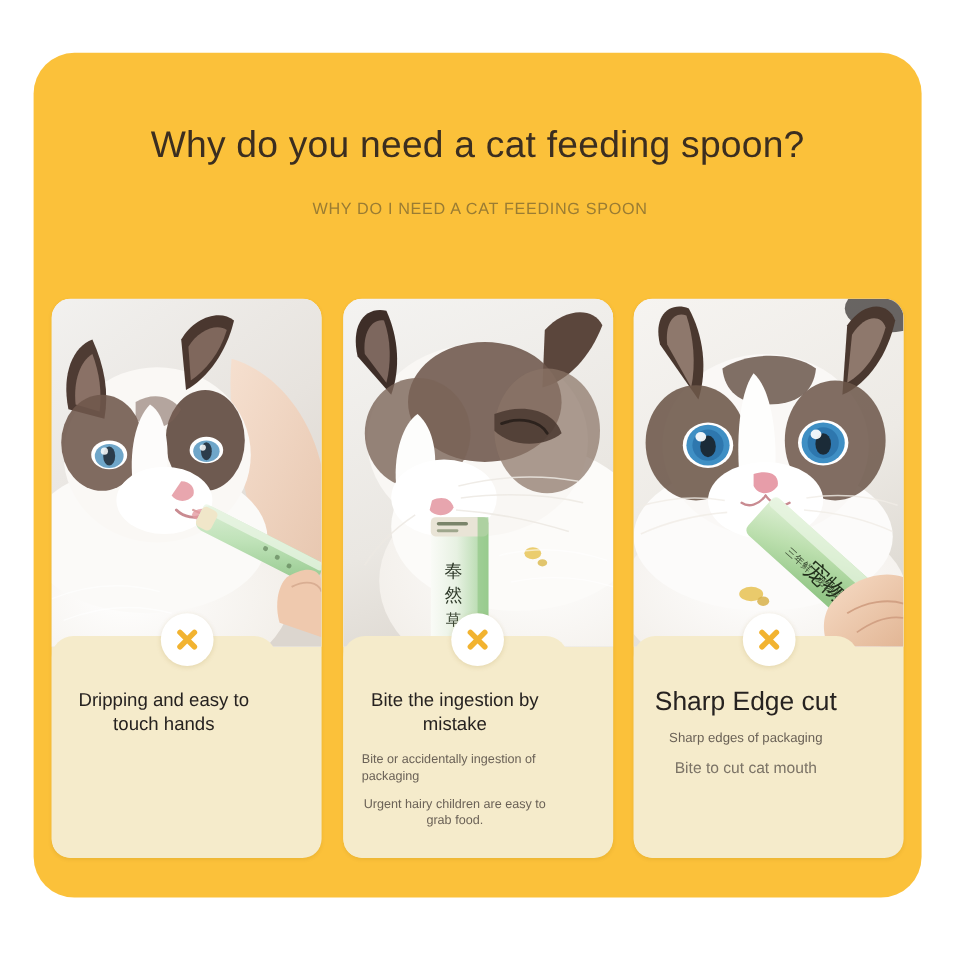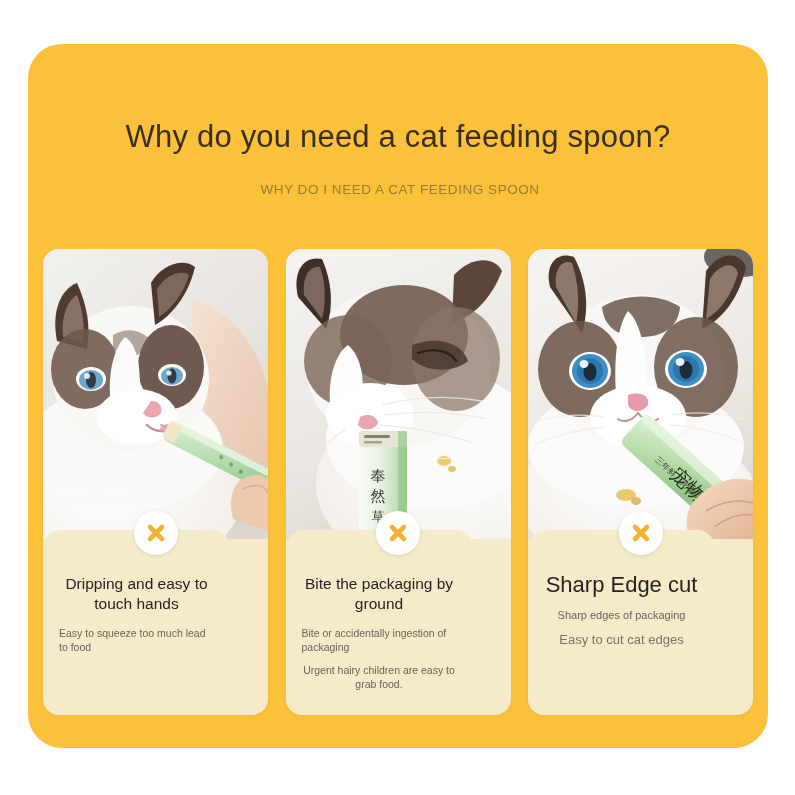--- a/index.html
+++ b/index.html
@@ -38,21 +38,21 @@
     top: 58px;
     width: 740px;
     text-align: center;
   }
   .main-title {
     font-size: 31px;
     line-height: 38px;
     font-weight: 400;
     color: #3B2E20;
     letter-spacing: 0.2px;
-    margin: 16px;
+    margin: 0;
     font-family: "Liberation Sans", sans-serif;
   }
   .sub-title {
     margin: 25px 0 0 4px;
     font-size: 13.5px;
     line-height: 18px;
     font-weight: 400;
     color: #9A7C33;
     letter-spacing: 0.55px;
     font-family: "Liberation Sans", sans-serif;
@@ -247,21 +247,20 @@
             </g>
           </svg>
         </div>
         <div class="x-badge">
           <svg width="24" height="24" viewBox="0 0 24 24">
             <path d="M6 6 L18 18 M18 6 L6 18" stroke="#F2B330" stroke-width="4.6" stroke-linecap="round"></path>
           </svg>
         </div>
         <div class="text-panel">
           <div class="card-title">Dripping and easy to touch hands</div>
-          <div class="card-line">Easy to squeeze too much lead to food</div>
         </div>
       </div>
 
       <div class="card">
         <div class="photo">
           <svg viewBox="0 0 225 290" xmlns="http://www.w3.org/2000/svg">
             <defs>
               <linearGradient id="bg2" x1="0" y1="0" x2="0.3" y2="1">
                 <stop offset="0%" stop-color="#F4F3F1"></stop>
                 <stop offset="70%" stop-color="#EAE7E2"></stop>
@@ -327,21 +326,21 @@
               <path d="M140 236 C170 230 200 232 225 240"></path>
             </g>
           </svg>
         </div>
         <div class="x-badge">
           <svg width="24" height="24" viewBox="0 0 24 24">
             <path d="M6 6 L18 18 M18 6 L6 18" stroke="#F2B330" stroke-width="4.6" stroke-linecap="round"></path>
           </svg>
         </div>
         <div class="text-panel">
-          <div class="card-title">Bite the packaging by ground</div>
+          <div class="card-title">Bite the ingestion by mistake</div>
           <div class="card-line">Bite or accidentally ingestion of packaging</div>
           <div class="card-line center">Urgent hairy children are easy to grab food.</div>
         </div>
       </div>
 
       <div class="card">
         <div class="photo">
           <svg viewBox="0 0 225 290" xmlns="http://www.w3.org/2000/svg">
             <defs>
               <linearGradient id="bg3" x1="0" y1="0" x2="0.4" y2="1">
@@ -423,19 +422,19 @@
           </svg>
         </div>
         <div class="x-badge">
           <svg width="24" height="24" viewBox="0 0 24 24">
             <path d="M6 6 L18 18 M18 6 L6 18" stroke="#F2B330" stroke-width="4.6" stroke-linecap="round"></path>
           </svg>
         </div>
         <div class="text-panel">
           <div class="card-title big">Sharp Edge cut</div>
           <div class="card-line center med">Sharp edges of packaging</div>
-          <div class="card-line lg">Easy to cut cat edges</div>
+          <div class="card-line lg">Bite to cut cat mouth</div>
         </div>
       </div>
 
     </div>
   </div>
 </div>
 
 </body></html>

